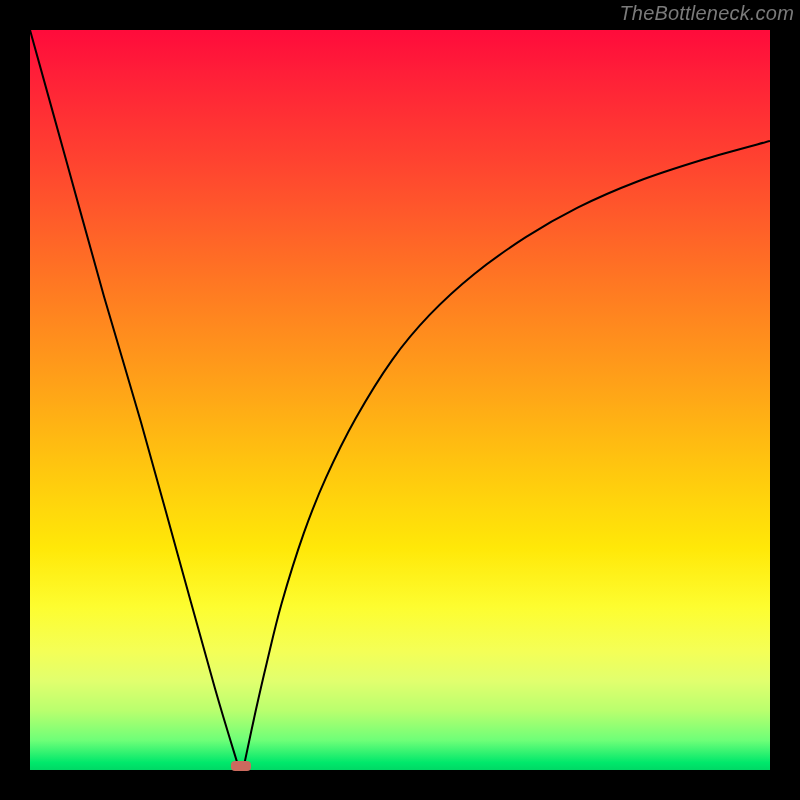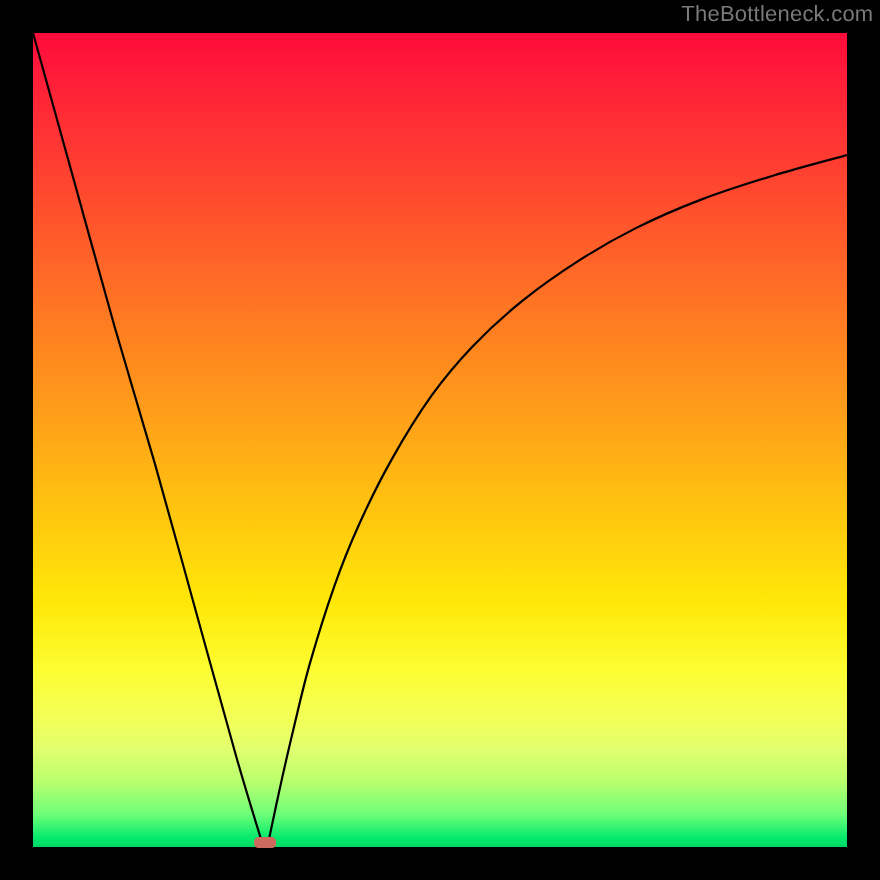--- a/index.html
+++ b/index.html
@@ -58,20 +58,21 @@
     transform: translate(-50%, -50%);
   }
   .watermark {
     position: absolute;
     top: 2px;
     right: 6px;
     color: #7a7a7a;
     font-size: 20px;
     font-weight: 500;
     letter-spacing: 0.2px;
+    font-style: italic;
   }
 </style>
 </head>
 <body>
 
 <div class="stage">
 
   <div class="watermark">TheBottleneck.com</div>
 
   <div class="plot-area">

